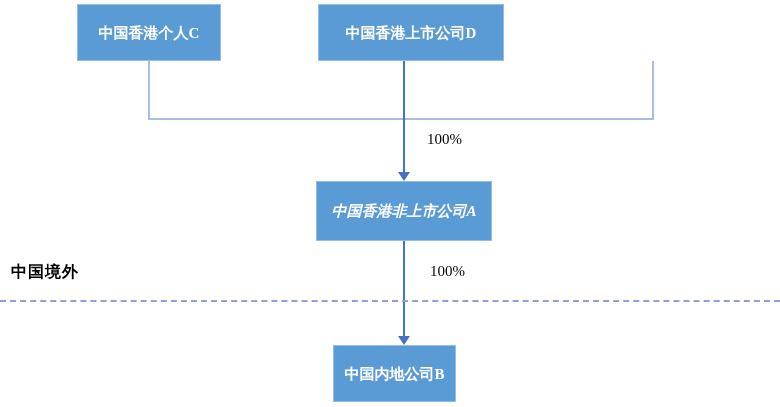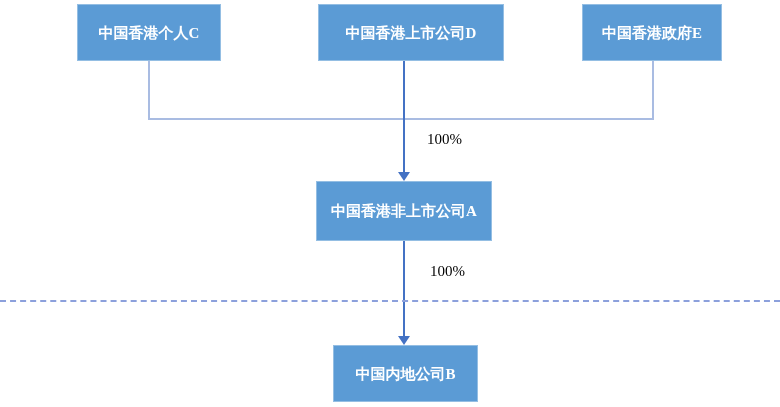--- a/index.html
+++ b/index.html
@@ -27,22 +27,22 @@
     justify-content: center;
     font-weight: bold;
     font-size: 15px;
     text-align: center;
     line-height: 1.2;
     box-shadow: inset 0 0 0 1px rgba(255,255,255,0.35);
   }
   .node-c { left: 77px;  top: 4px;   width: 144px; height: 57px; }
   .node-d { left: 318px; top: 4px;   width: 186px; height: 57px; }
   .node-e { left: 582px; top: 4px;   width: 140px; height: 57px; }
-  .node-a { left: 316px; top: 181px; width: 176px; height: 60px; }
-  .node-b { left: 333px; top: 345px; width: 145px; height: 57px; }
+  .node-a { left: 316px; top: 181px; width: 176px; height: 60px; font-style: italic; }
+  .node-b { left: 333px; top: 345px; width: 123px; height: 57px; }
 
   .line {
     position: absolute;
     background: var(--bracket, #A9BCE2);
   }
   .stub-c { left: 148px; top: 61px;  width: 2px;  height: 58px; }
   .stub-e { left: 652px; top: 61px;  width: 2px;  height: 58px; }
   .h-bar  { left: 148px; top: 118px; width: 506px; height: 2px; }
 
   .arrow-line {
@@ -93,33 +93,33 @@
     border-top: 2px dashed var(--divider, #8CA0DC);
   }
 </style>
 </head>
 <body>
 
 <div class="canvas">
 
   <div class="node node-c">中国香港个人C</div>
   <div class="node node-d">中国香港上市公司D</div>
-  <div class="node node-e">中国香港政府E</div>
 
   <div class="line stub-c"></div>
   <div class="line stub-e"></div>
   <div class="line h-bar"></div>
 
   <div class="arrow-line arrow1"></div>
   <div class="arrowhead head1"></div>
   <div class="pct-label pct1">100%</div>
 
   <div class="node node-a">中国香港非上市公司A</div>
 
   <div class="arrow-line arrow2"></div>
   <div class="arrowhead head2"></div>
   <div class="pct-label pct2">100%</div>
 
+  <div class="region-label region-offshore">中国境外</div>
   <div class="divider"></div>
 
   <div class="node node-b">中国内地公司B</div>
 
 </div>
 
 </body></html>

